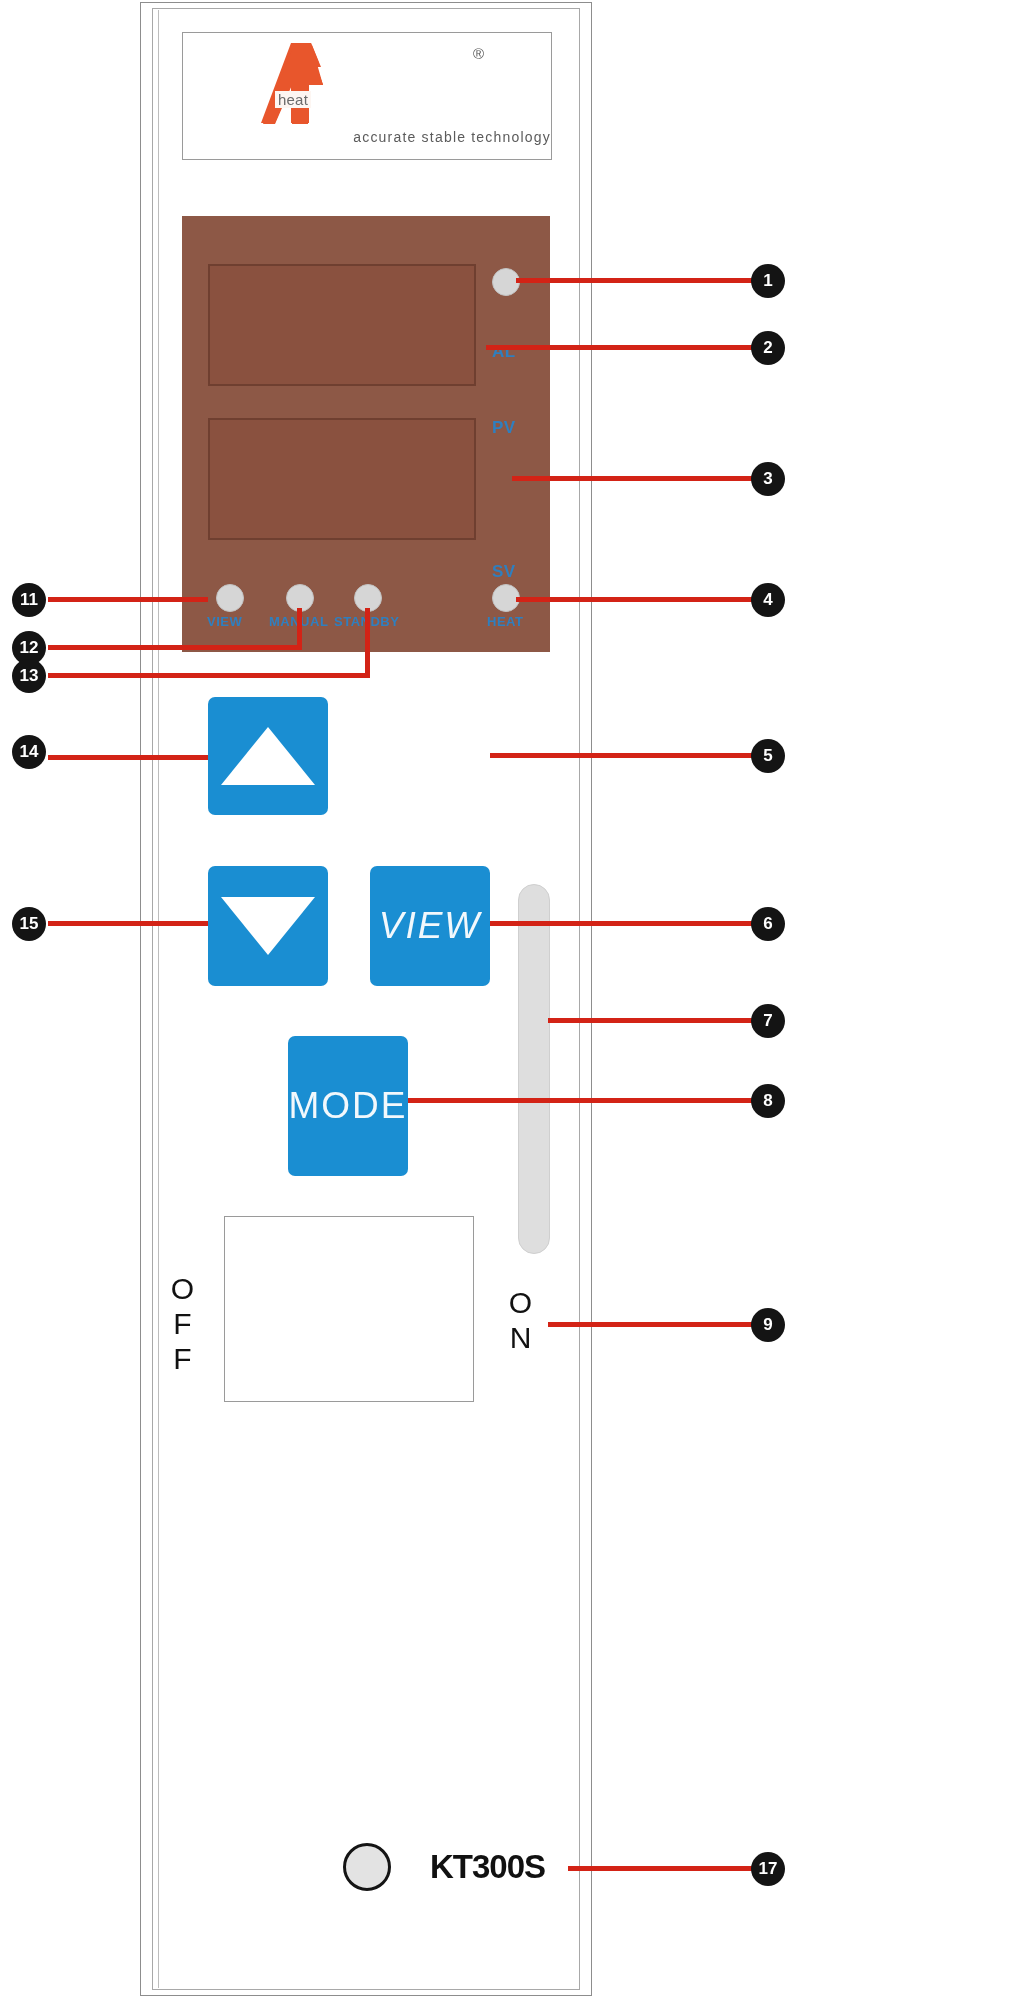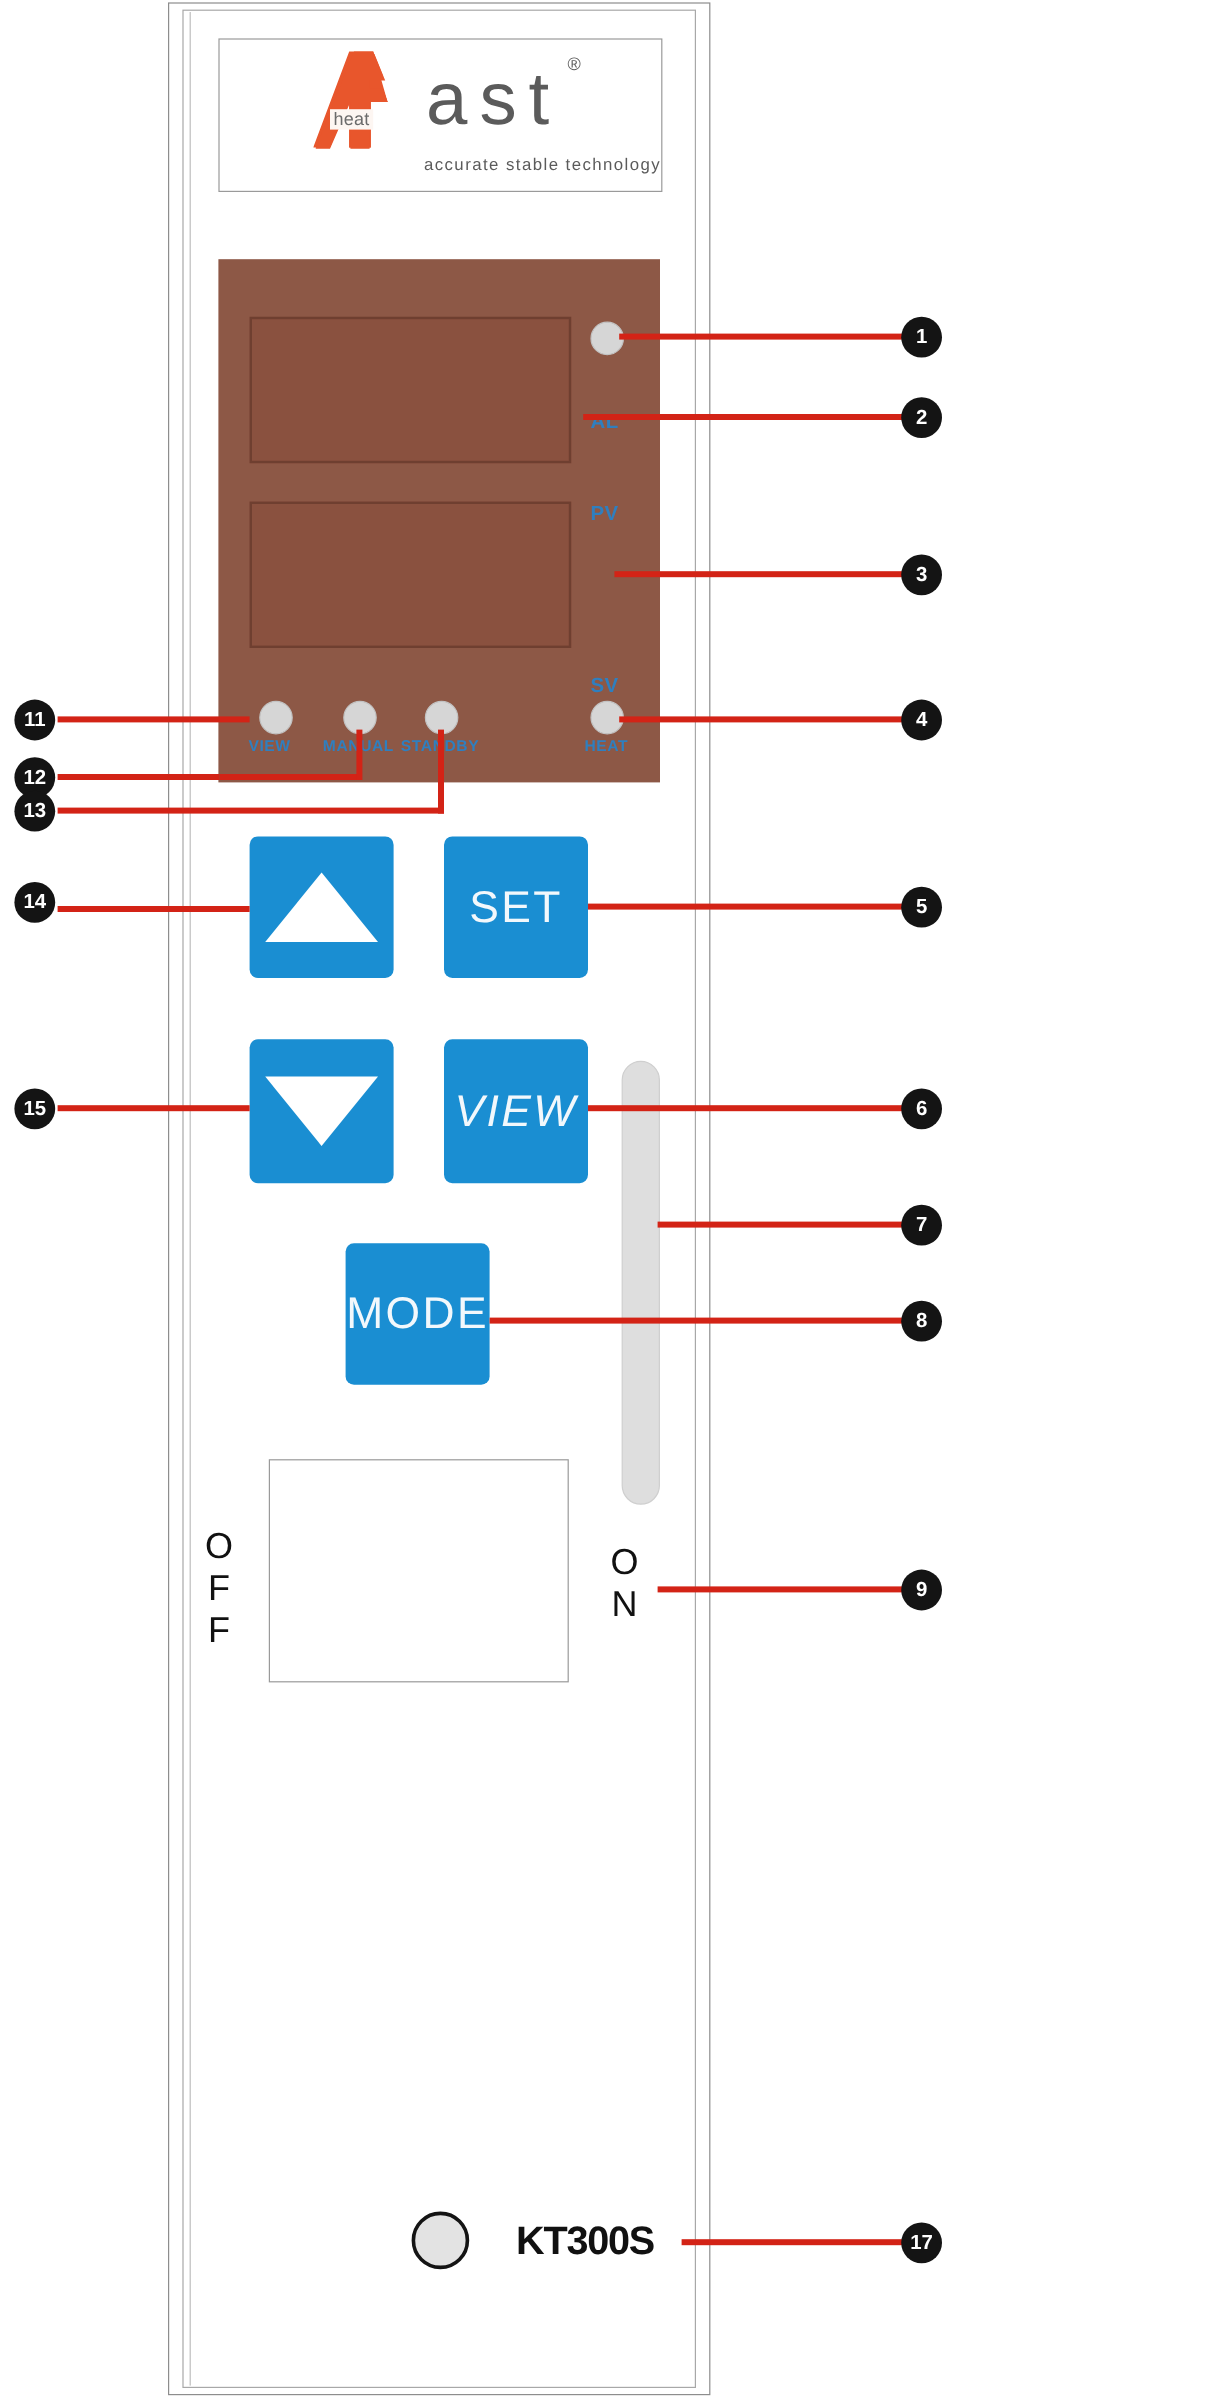--- a/index.html
+++ b/index.html
@@ -93,21 +93,20 @@
       <div class="logo-a">
         <svg width="84" height="84" viewBox="0 0 84 84">
           <path d="M34 2 L50 2 L58 22 L48 22 L48 30 L57 30 L62 44 L48 44 L48 82 L30 82 L30 44
                    L14 82 L2 82 Z" fill="#e8562c"></path>
           <path d="M30 2 L50 2 L62 44 L48 44 L48 82 L30 82 L30 44 L12 82 L0 82 Z" fill="#e8562c"></path>
           <path d="M33 4 L51 4 L60 26 L47 26 L47 33 L58 33 L62 44 L47 44 L47 83 L31 83
                    L31 44 L14 83 L2 83 Z" fill="#e8562c"></path>
         </svg>
       </div>
       <div class="heat-badge">heat</div>
-      <div class="logo-ast">ast</div>
       <div class="logo-reg">®</div>
     </div>
     <div class="logo-tag">accurate  stable  technology</div>
   </div>
 
   <div class="disp">
     <div class="win win-pv"></div>
     <div class="win win-sv"></div>
 
     <div class="led" style="left:310px;top:52px;"></div>
@@ -124,33 +123,30 @@
 
     <div class="lbl lbl-small" style="left:25px;top:398px;">VIEW</div>
     <div class="lbl lbl-small" style="left:87px;top:398px;">MANUAL</div>
     <div class="lbl lbl-small" style="left:152px;top:398px;">STANDBY</div>
   </div>
 
   <div class="btn" style="left:208px;top:697px;width:120px;height:118px;">
     <div class="tri tri-up"></div>
   </div>
 
-  <div class="btn" style="left:370px;top:697px;width:120px;height:118px;">
-    <span>SET</span>
-  </div>
 
   <div class="btn" style="left:208px;top:866px;width:120px;height:120px;">
     <div class="tri tri-dn"></div>
   </div>
 
   <div class="btn" style="left:370px;top:866px;width:120px;height:120px;font-style:italic;">
     <span>VIEW</span>
   </div>
 
-  <div class="btn" style="left:288px;top:1036px;width:120px;height:118px;">
+  <div class="btn" style="left:288px;top:1036px;width:120px;height:140px;">
     <span>MODE</span>
   </div>
 
   <div class="rocker"></div>
   <div class="sw-lbl" style="left:168px;top:1272px;width:26px;"><span style="writing-mode:vertical-rl;text-orientation:upright;letter-spacing:2px;">OFF</span></div>
   <div class="sw-lbl" style="left:506px;top:1286px;width:26px;"><span style="writing-mode:vertical-rl;text-orientation:upright;letter-spacing:2px;">ON</span></div>
 
   <div class="labelbox"></div>
 
   <div class="knob"></div>

